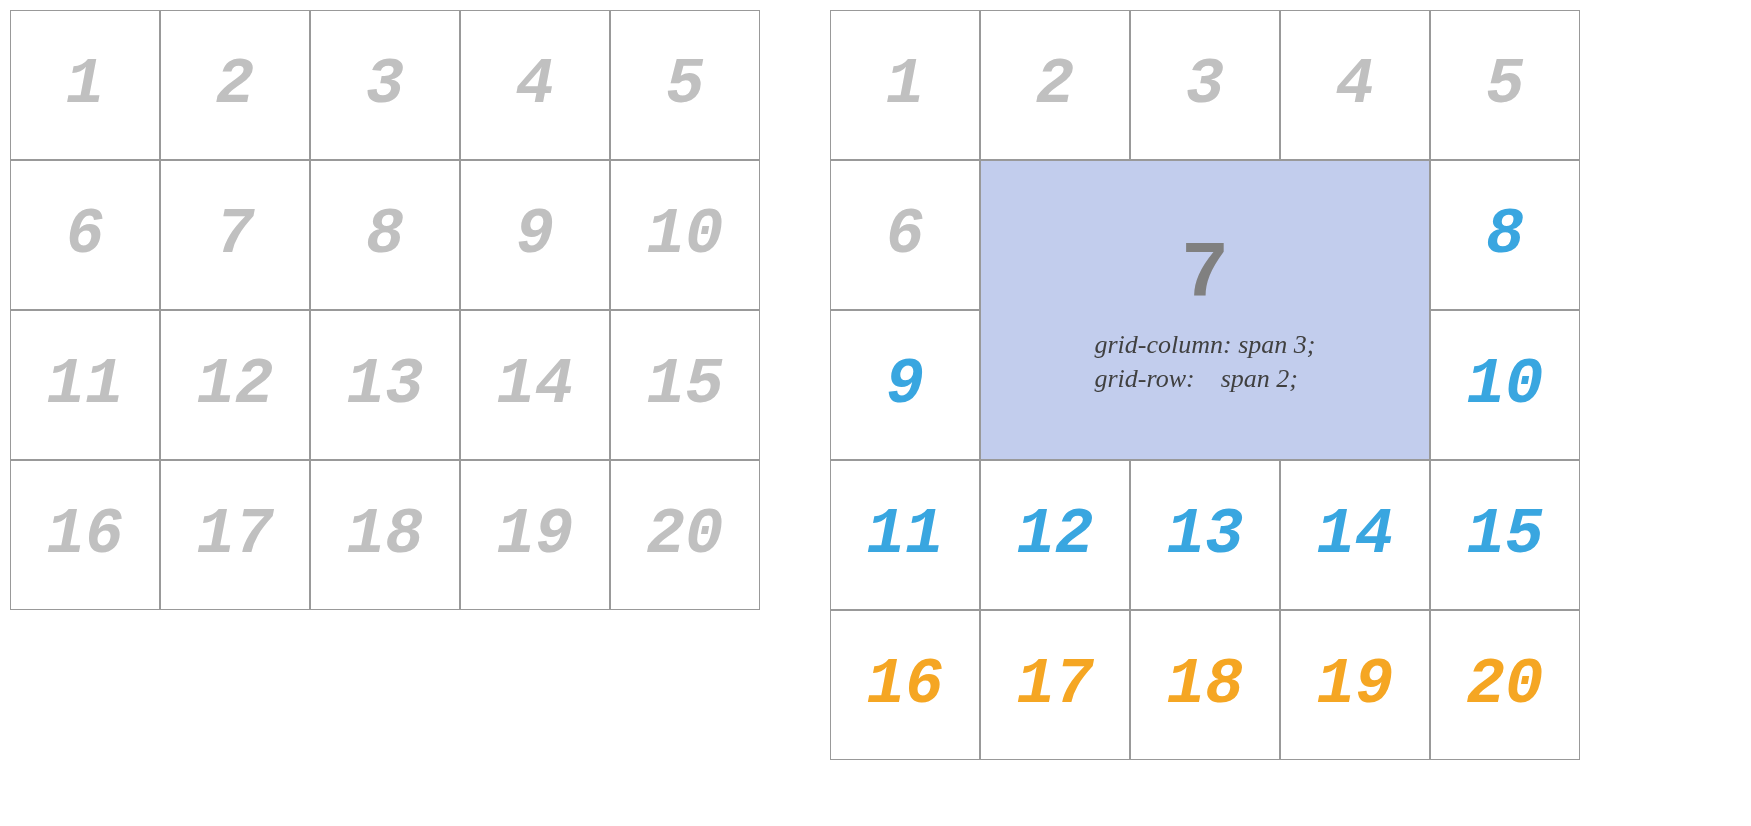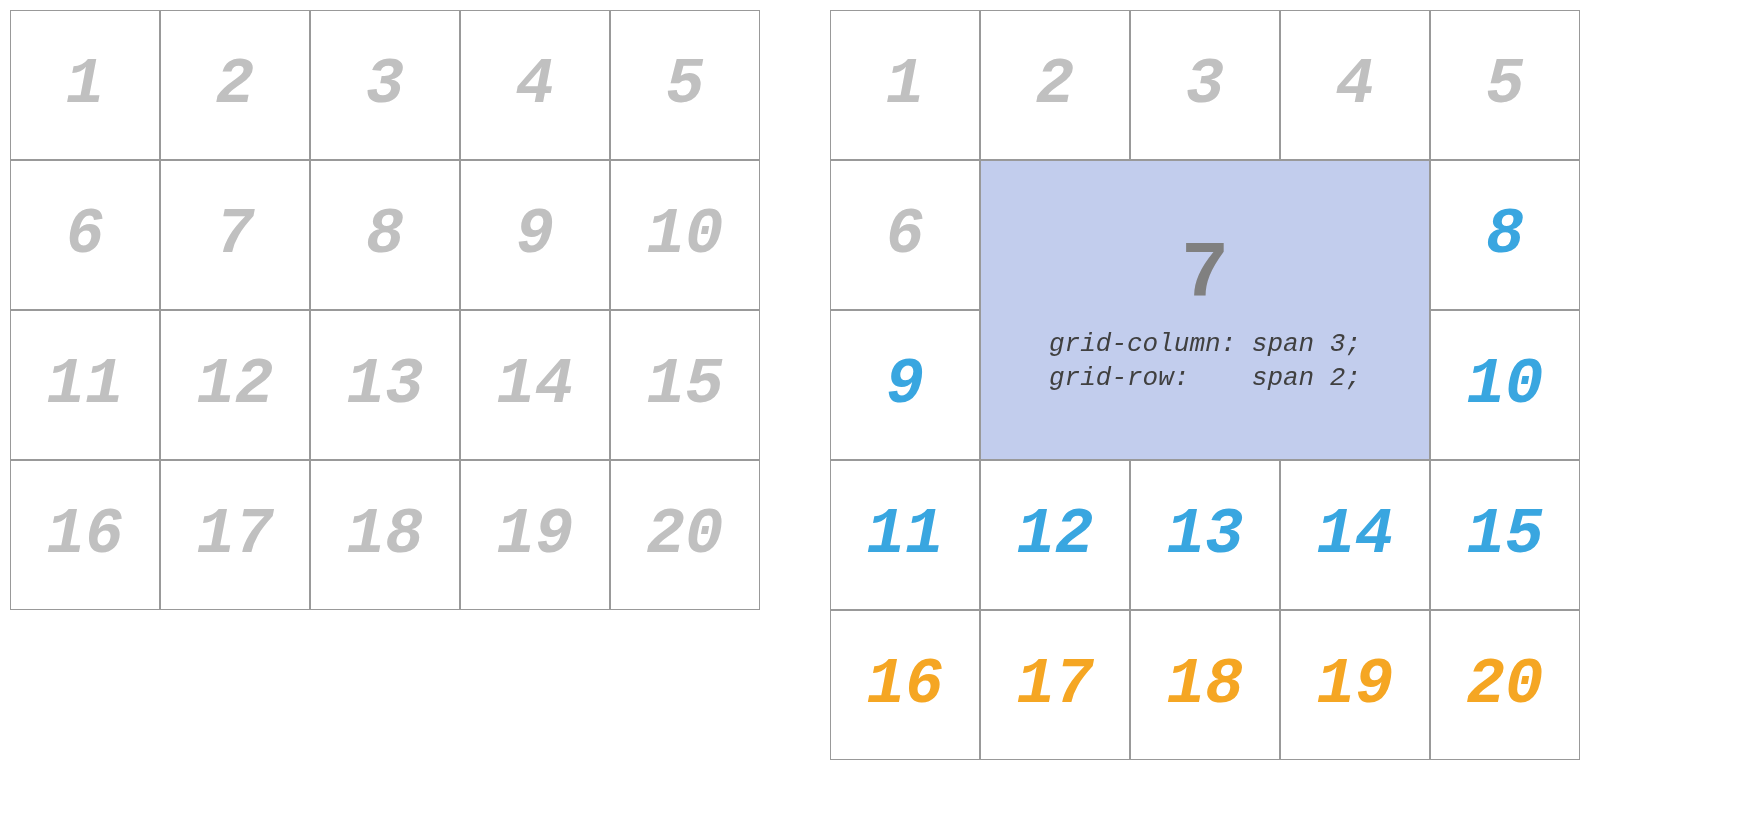--- a/index.html
+++ b/index.html
@@ -48,21 +48,21 @@
   }
   .span-cell .num {
     font-size: 80px;
     font-weight: bold;
     font-style: normal;
     color: #808080;
     margin-bottom: 8px;
     margin-top: 30px;
   }
   .span-cell .code {
-    font-family: Liberation Mono, monospace;
+    font-family: Liberation Serif, serif;
     font-style: italic;
     font-size: 26px;
     color: #404040;
     white-space: pre;
     text-align: left;
     line-height: 1.3;
     margin-bottom: 25px;
   }
 </style>
 </head>

